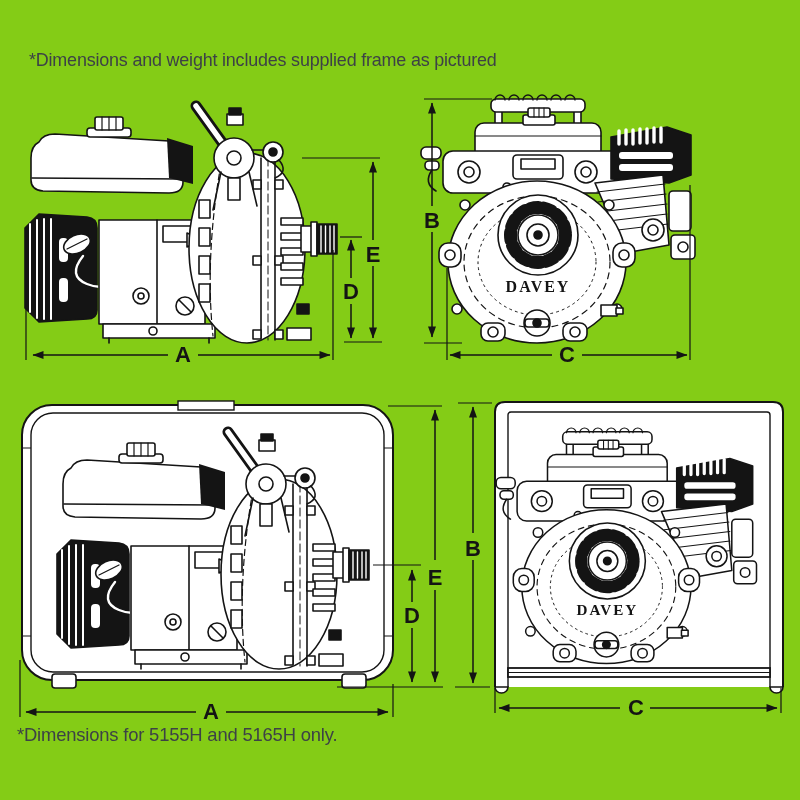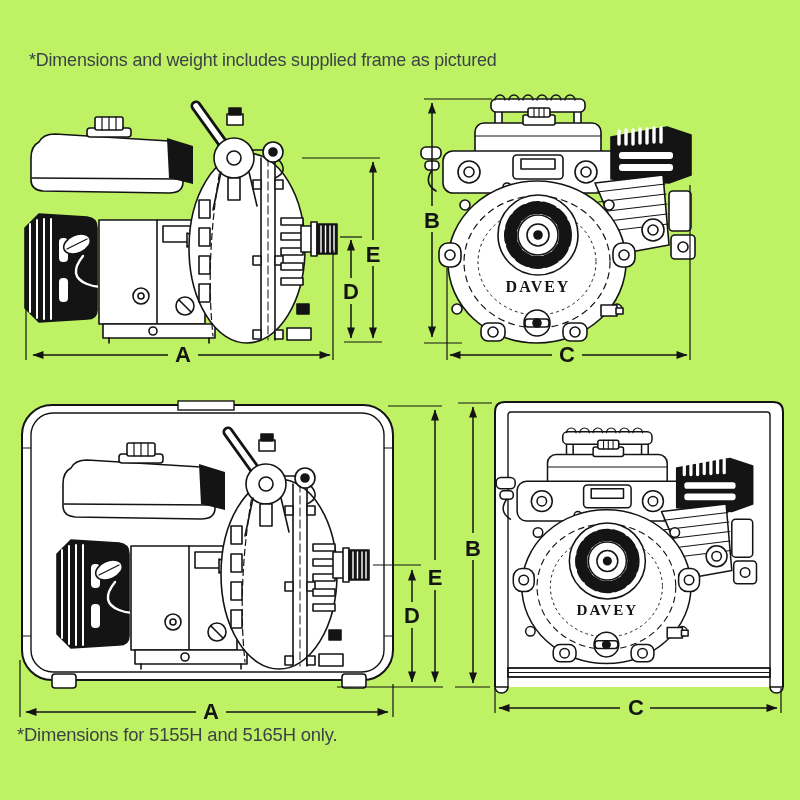--- a/index.html
+++ b/index.html
@@ -1,16 +1,16 @@
 <!DOCTYPE html>
 <html><head>
 <meta charset="utf-8">
 <style>
   html,body{margin:0;padding:0;background:#ffffff;}
-  #stage{position:relative;width:800px;height:800px;background:#bef264;overflow:hidden;
+  #stage{position:relative;width:800px;height:800px;background:#84cc16;overflow:hidden;
          font-family:"Liberation Sans",sans-serif;}
   .caption{position:absolute;color:#3d4246;white-space:nowrap;letter-spacing:-0.2px;
            transform-origin:left top;transform:scaleX(0.97);}
   #cap-top{left:29px;top:49px;font-size:18.5px;}
   #cap-bottom{left:17px;top:724px;font-size:19px;}
   svg text.dim{font-family:"Liberation Sans",sans-serif;font-weight:bold;font-size:22px;fill:#141414;}
   svg text.logo{font-family:"Liberation Serif","DejaVu Serif",serif;font-weight:bold;font-size:16px;
                 letter-spacing:2px;fill:#141414;}
 </style>
 </head>

